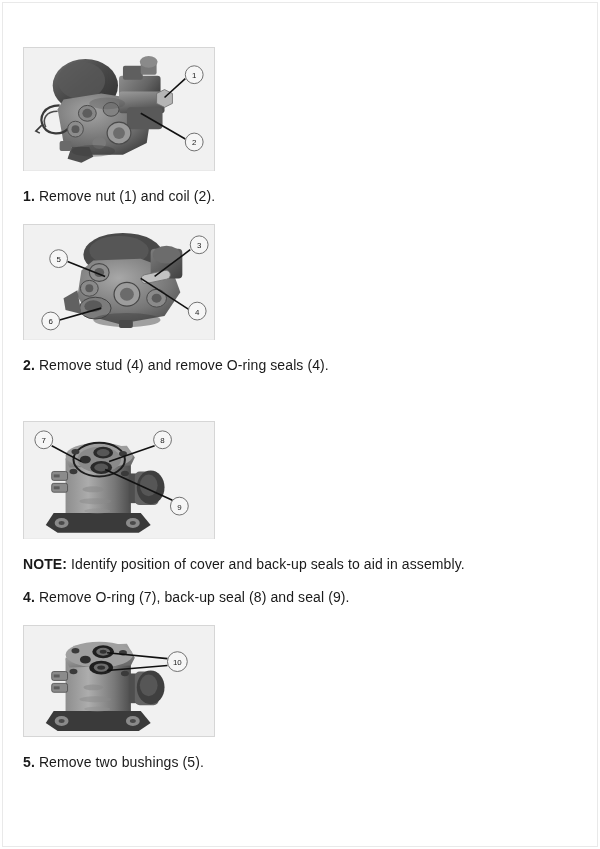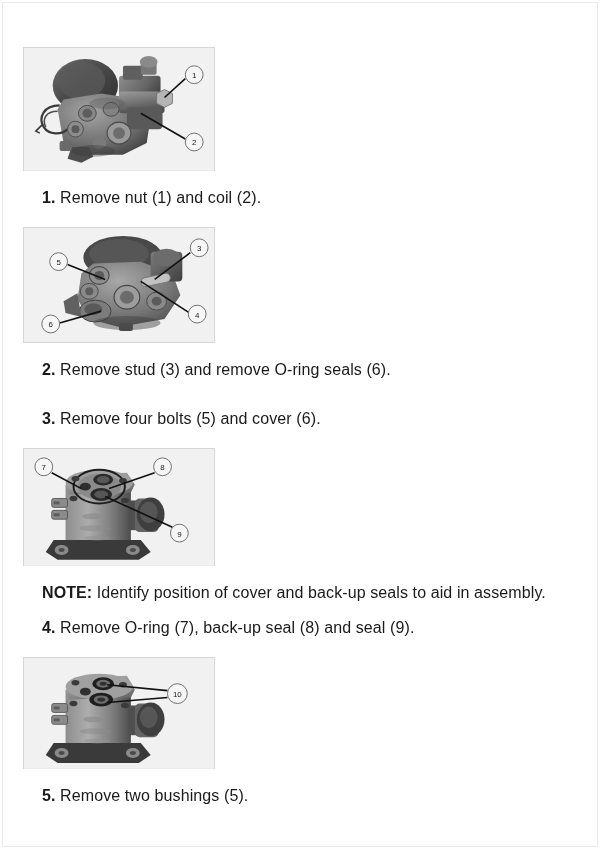--- a/index.html
+++ b/index.html
@@ -38,26 +38,25 @@
   }
   .figure svg { display: block; width: 100%; height: auto; }
 
   .fig-1 { height: 124px; }
   .fig-2 { height: 116px; }
   .fig-3 { height: 118px; }
   .fig-4 { height: 112px; }
 
   
   .para {
-    font-size: 16px;
+    font-size: 14px;
     color: #1a1a1a;
     line-height: 1.35;
     letter-spacing: 0.1px;
     white-space: nowrap;
-    margin-left: 19px;
   }
   .para b { font-weight: bold; }
 
   .sp-after-fig1 { height: 16px; }
   .sp-before-fig2 { height: 18px; }
   .sp-after-fig2 { height: 16px; }
   .sp-para { height: 14px; }
   .sp-before-fig3 { height: 18px; }
   .sp-after-fig3 { height: 16px; }
   .sp-before-fig4 { height: 18px; }
@@ -212,27 +211,24 @@
         </g>
         <g>
           <circle cx="175" cy="87" r="9" fill="#f6f6f6" stroke="#6f6f6f" stroke-width="1"></circle>
           <text x="175" y="90.5" font-family="Liberation Sans, sans-serif" font-size="8" fill="#222" text-anchor="middle">4</text>
         </g>
       </svg>
     </div>
 
     <div class="sp-after-fig2"></div>
     <div class="para">
-      <b>2.</b><span> Remove stud (3) and remove O-ring seals (6).</span>
+      <b>2.</b><span> Remove stud (4) and remove O-ring seals (4).</span>
     </div>
     <div class="sp-para"></div>
     <div class="sp-para"></div>
-    <div class="para">
-      <b>3.</b><span> Remove four bolts (5) and cover (6).</span>
-    </div>
     <div class="sp-before-fig3"></div>
 
     <div class="figure fig-3">
       <svg viewBox="0 0 192 118" preserveAspectRatio="none">
         <defs>
           <linearGradient id="g3body" x1="0" y1="0" x2="1" y2="0">
             <stop offset="0%" stop-color="#8e8e8e"></stop>
               <stop offset="35%" stop-color="#acacac"></stop>
               <stop offset="75%" stop-color="#777777"></stop>
               <stop offset="100%" stop-color="#4d4d4d"></stop>

